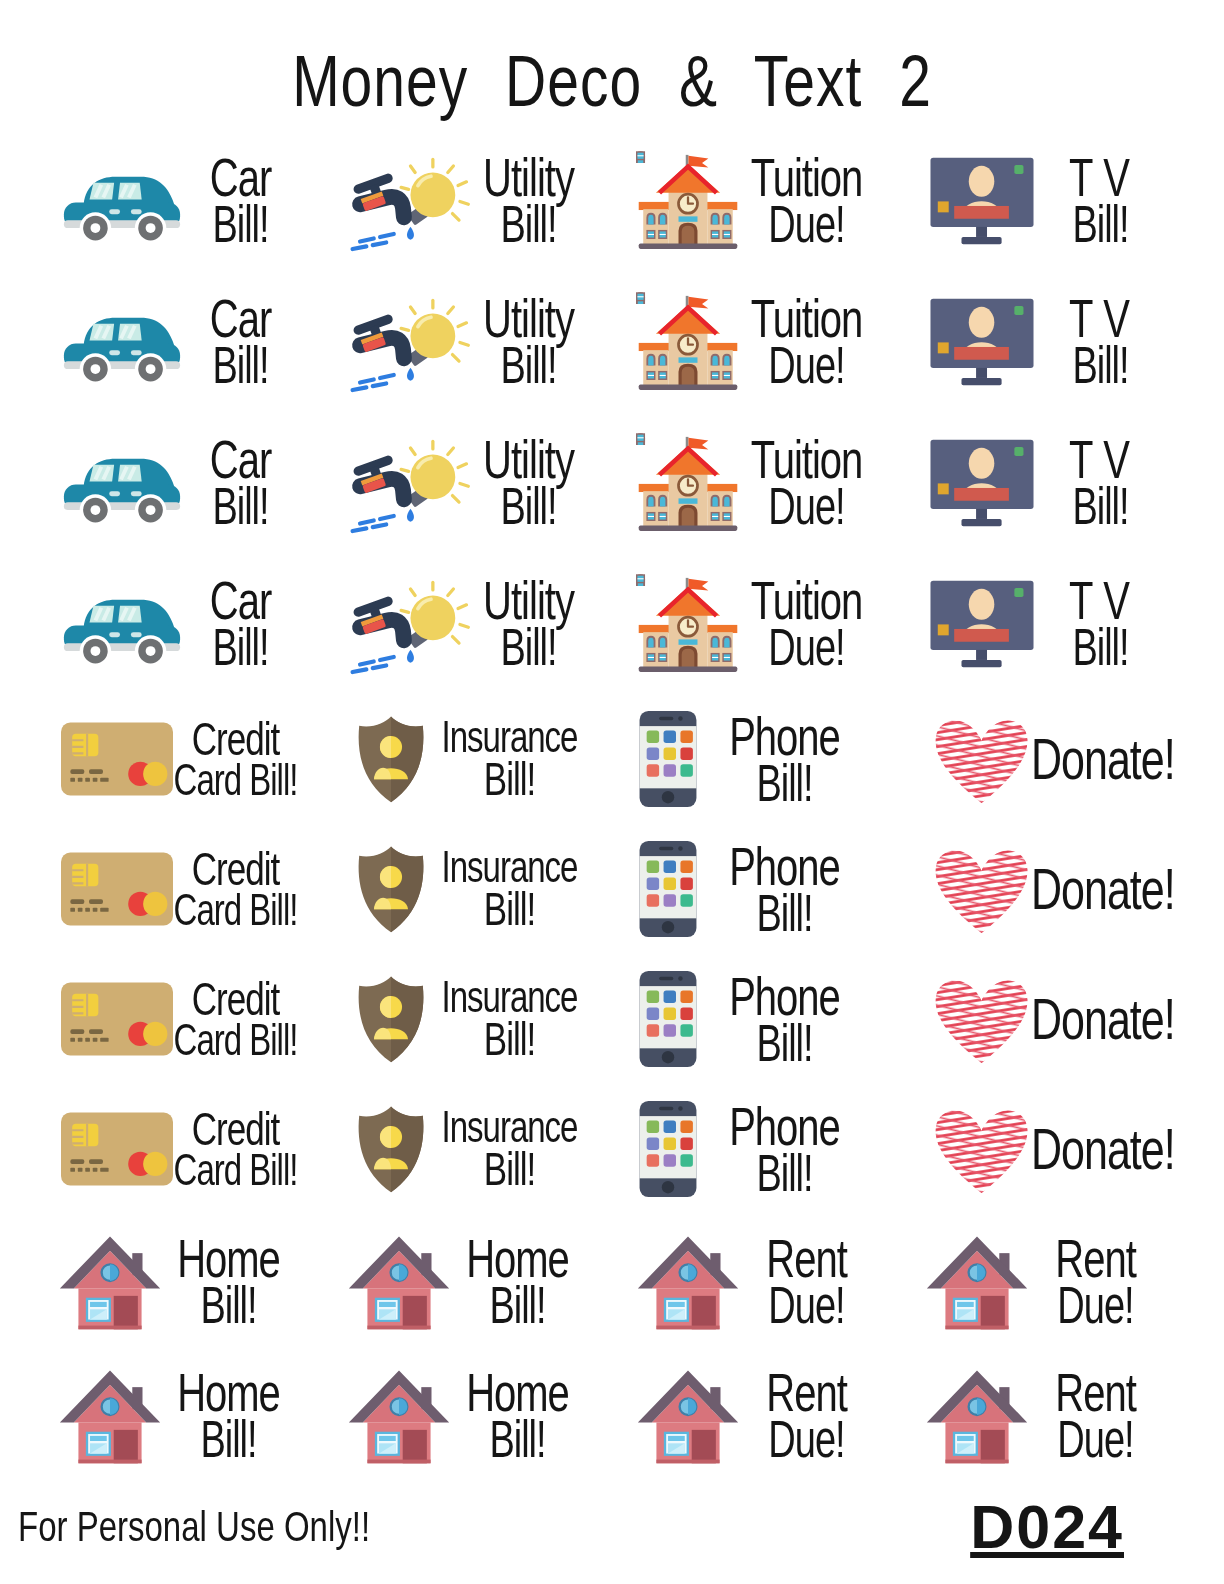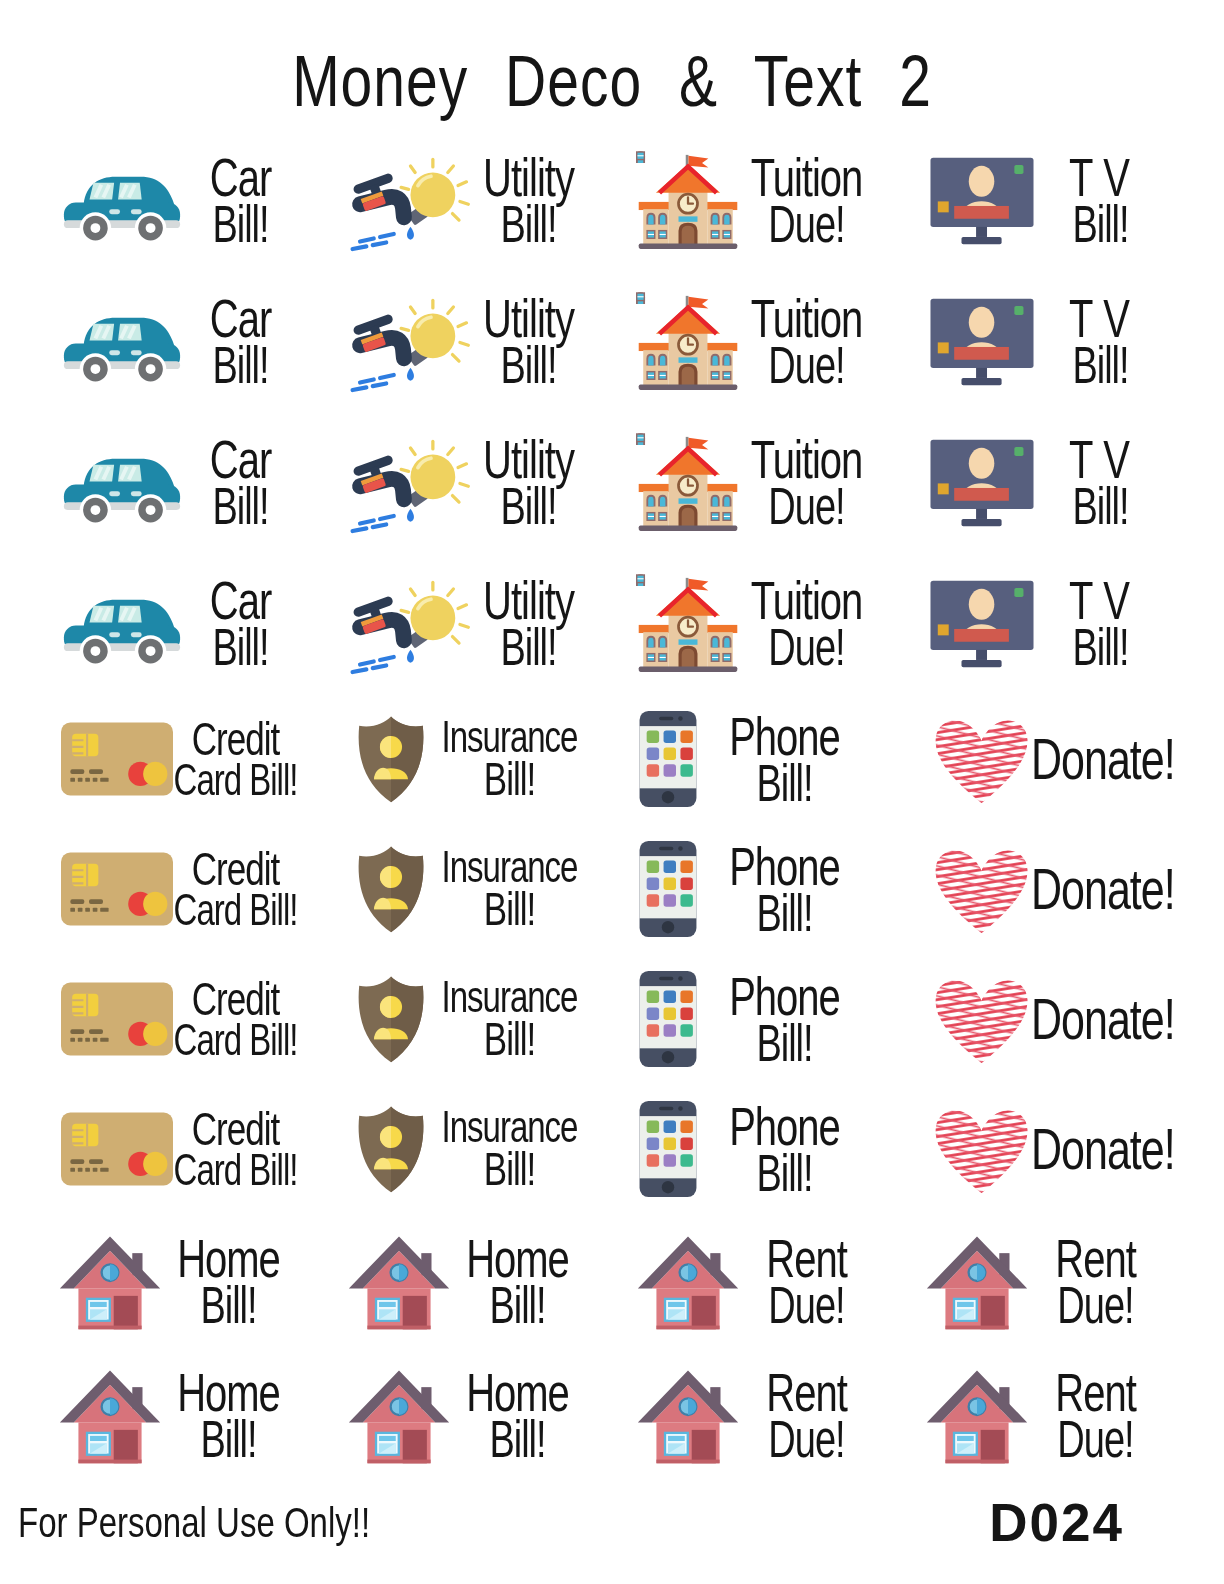--- a/index.html
+++ b/index.html
@@ -70,24 +70,25 @@
     letter-spacing:0px;
   }
   .usage{
     font-size:33px;
     font-weight:500;
     transform:scaleY(1.3);
     letter-spacing:0px;
     margin-left:-40px;
   }
   .code{
-    font-size:53px;
+    font-size:61px;
     font-weight:700;
     letter-spacing:2px;
     margin-right:42px;
+    text-decoration:underline;
   }
   .defs-holder{position:absolute;width:0;height:0;overflow:hidden;}
 </style>
 </head>
 <body>
 
 <svg class="defs-holder" aria-hidden="true">
   <defs>
     <pattern id="scrA" width="7" height="7" patternUnits="userSpaceOnUse" patternTransform="rotate(-9)">
       <path d="M0,3.5 H7" stroke="#e23b4e" stroke-width="2.7"></path>

